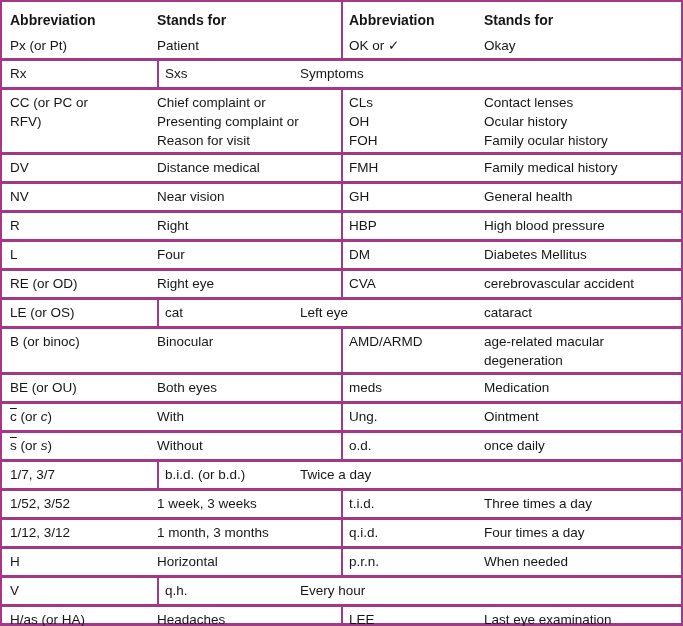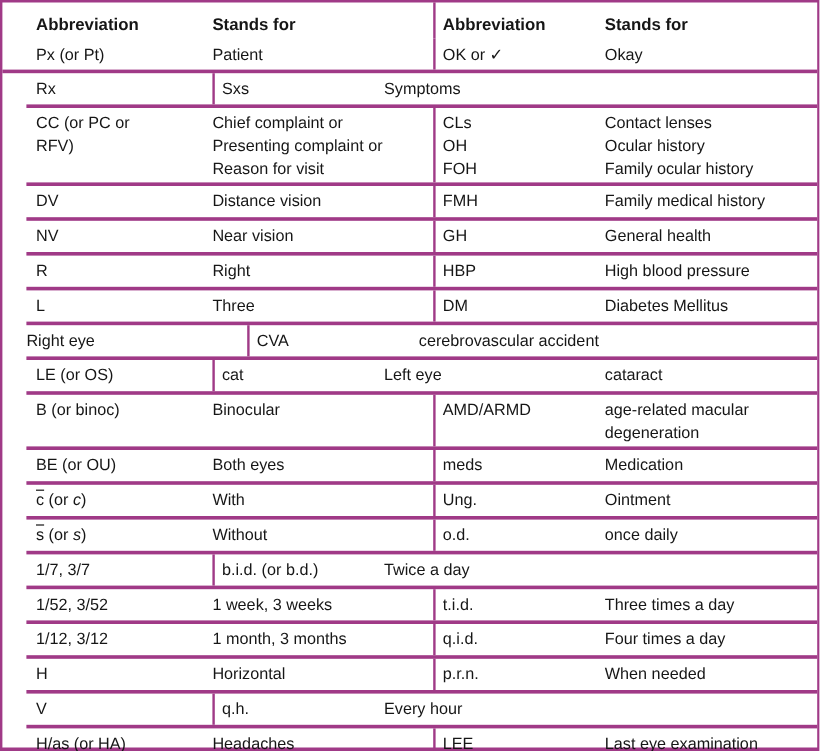--- a/index.html
+++ b/index.html
@@ -12,21 +12,21 @@
     display: flex; flex-direction: column;
     background: #fff; color: var(--ink);
     font-family: "Liberation Sans", sans-serif;
   }
 
   .hblock { border-bottom: 3px solid var(--accent); }
   .hblock .row { border-bottom: none; }
 
   #rows { flex: 1; display: flex; flex-direction: column; }
 
-  .row { display: flex; border-bottom: 3px solid var(--accent); min-height: 26px; margin-left: 20px; }
+  .row { display: flex; border-bottom: 3px solid var(--accent); min-height: 26px; }
 
   .cell {
     box-sizing: border-box;
     padding: 3px 4px 2px 0;
     font-size: 13.5px; line-height: 19px;
     white-space: pre-line;
   }
   .c1 { width: 155px; padding-left: 8px; }
   .c2 { width: 184px; }
   .c3 { width: 143px; border-left: 2px solid var(--accent); padding-left: 6px; }
@@ -70,43 +70,44 @@
 Reason for visit</div>
         <div class="cell c3">CLs
 OH
 FOH</div>
         <div class="cell c4">Contact lenses
 Ocular history
 Family ocular history</div>
       </div>
       <div class="row">
         <div class="cell c1">DV</div>
-        <div class="cell c2">Distance vision</div>
+        <div class="cell c2">Distance medical</div>
         <div class="cell c3">FMH</div>
         <div class="cell c4">Family medical history</div>
       </div>
       <div class="row">
         <div class="cell c1">NV</div>
         <div class="cell c2">Near vision</div>
         <div class="cell c3">GH</div>
         <div class="cell c4">General health</div>
       </div>
       <div class="row">
         <div class="cell c1">R</div>
         <div class="cell c2">Right</div>
         <div class="cell c3">HBP</div>
         <div class="cell c4">High blood pressure</div>
       </div>
       <div class="row">
         <div class="cell c1">L</div>
-        <div class="cell c2">Three</div>
+        <div class="cell c2">Four</div>
         <div class="cell c3">DM</div>
         <div class="cell c4">Diabetes Mellitus</div>
       </div>
       <div class="row">
+        <div class="cell c1">RE (or OD)</div>
         <div class="cell c2">Right eye</div>
         <div class="cell c3">CVA</div>
         <div class="cell c4">cerebrovascular accident</div>
       </div>
       <div class="row">
         <div class="cell c1">LE (or OS)</div>
         <div class="cell c3">cat</div>
         <div class="cell c2">Left eye</div>
         <div class="cell c4">cataract</div>
       </div>

